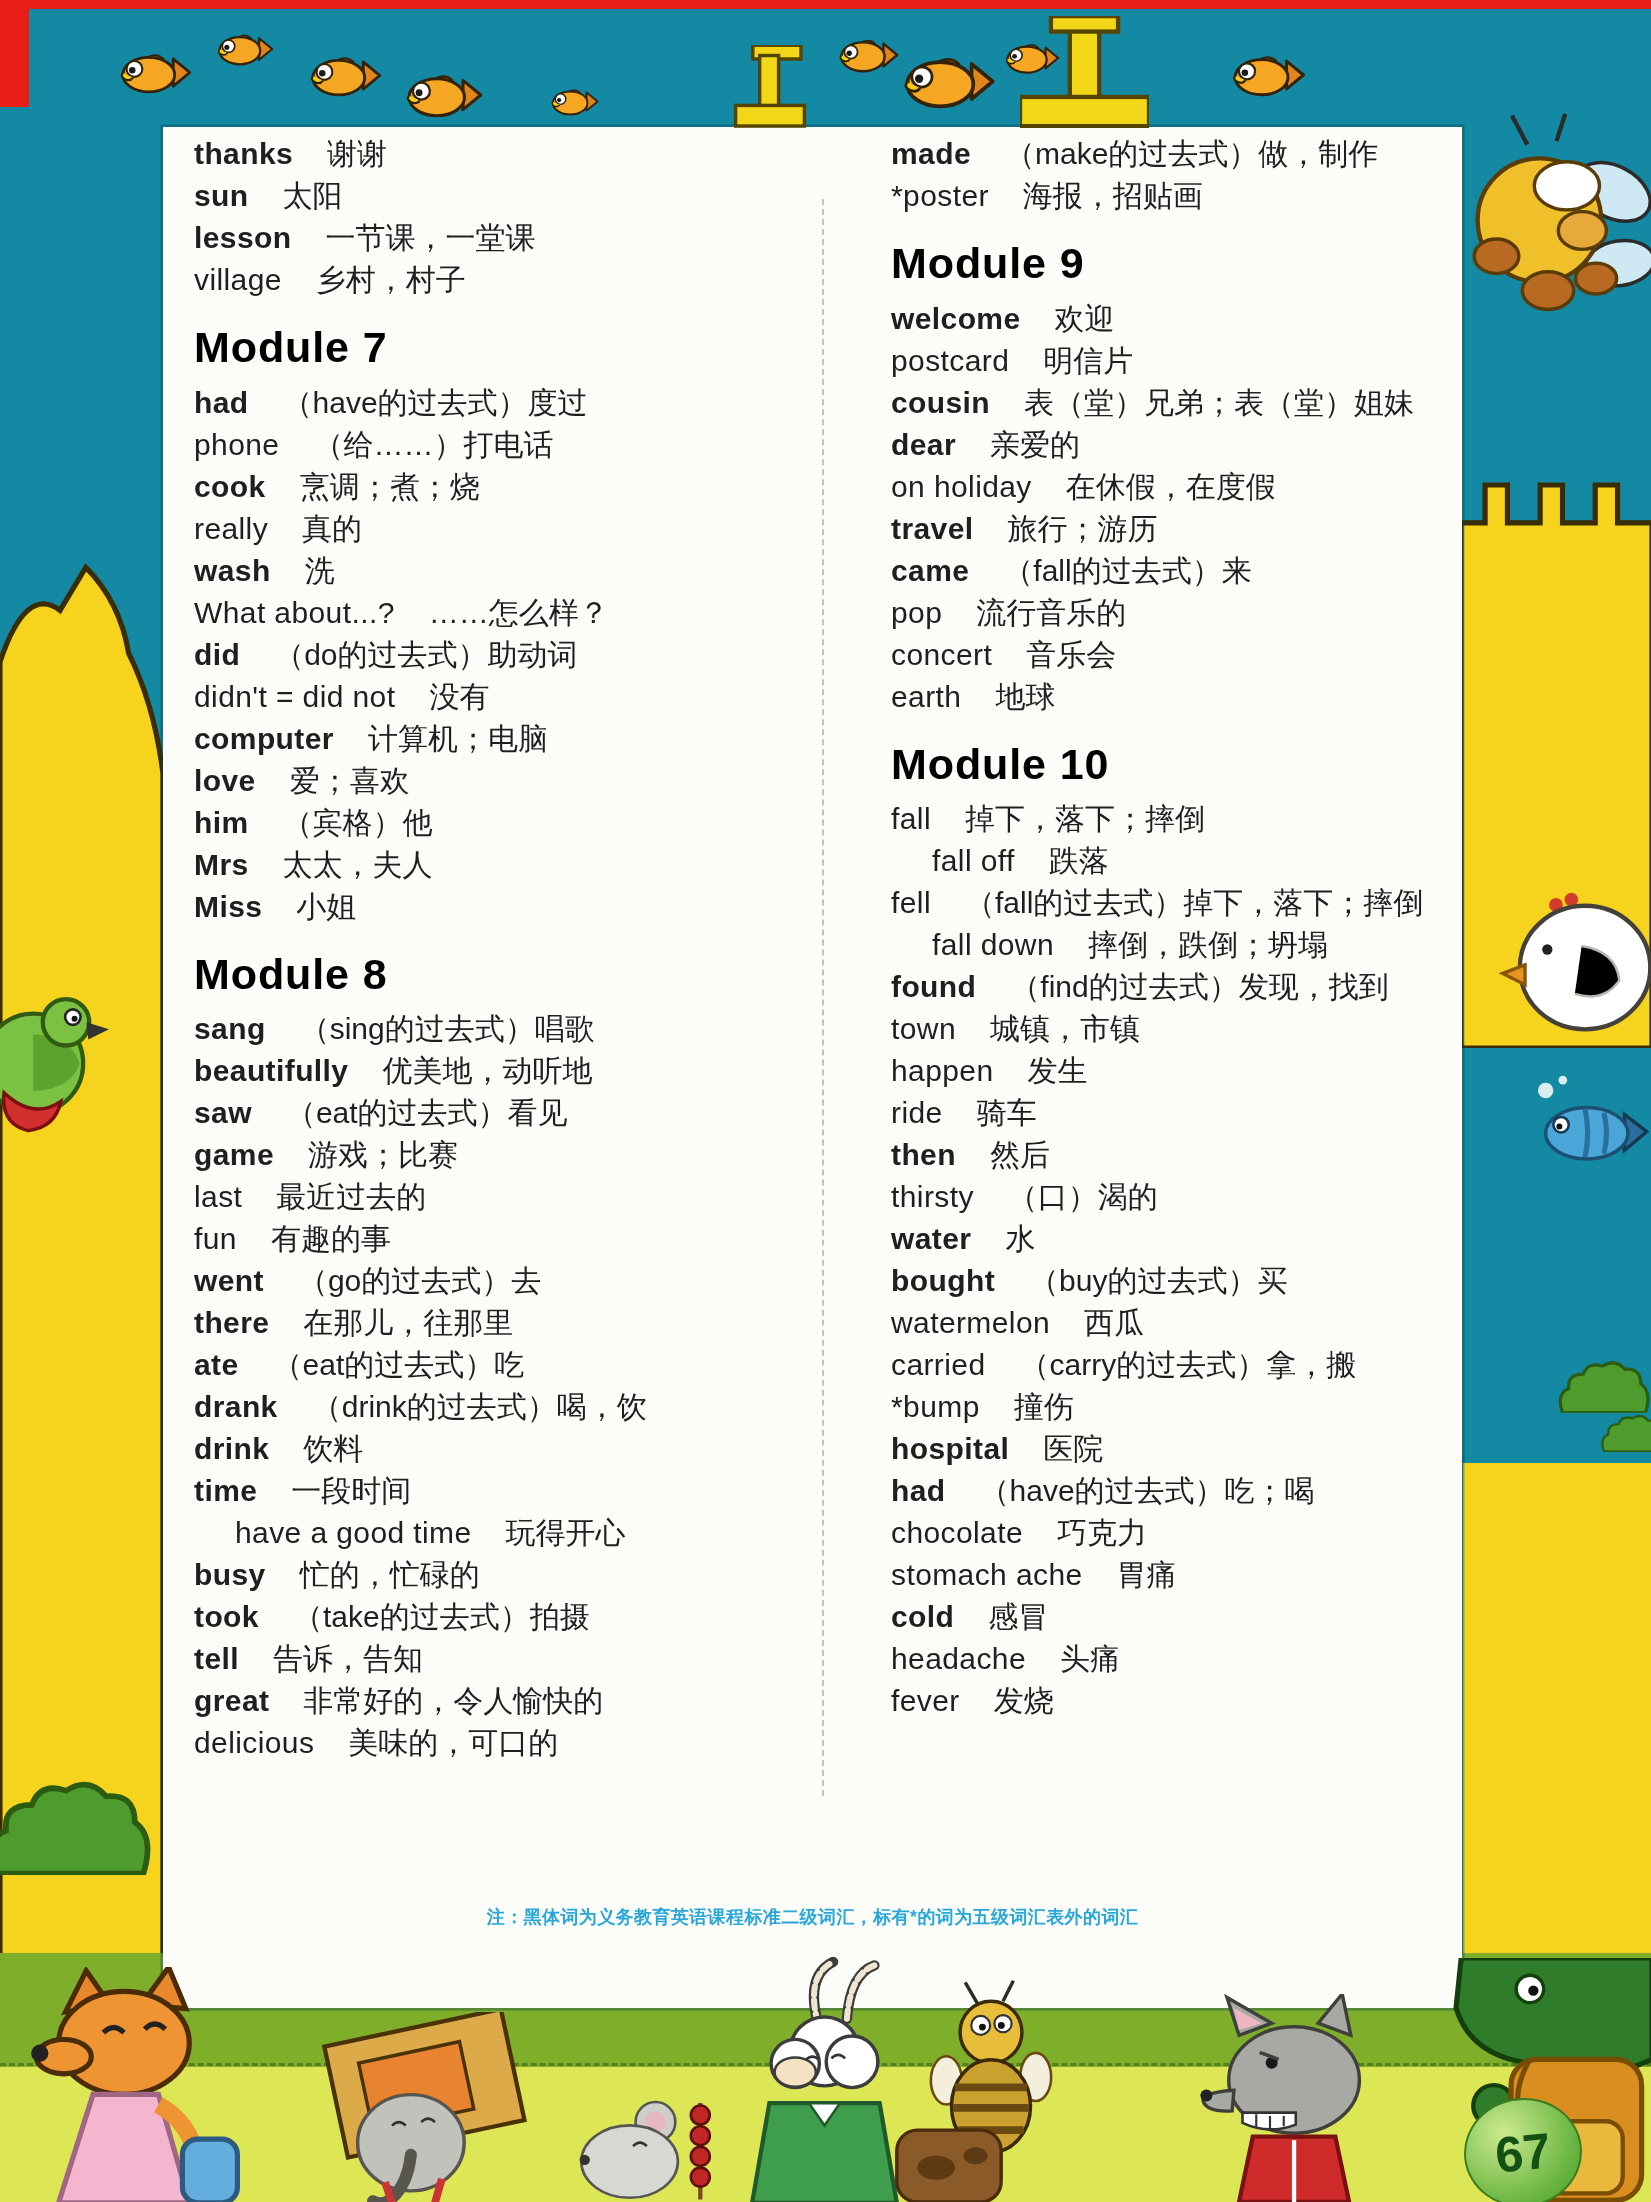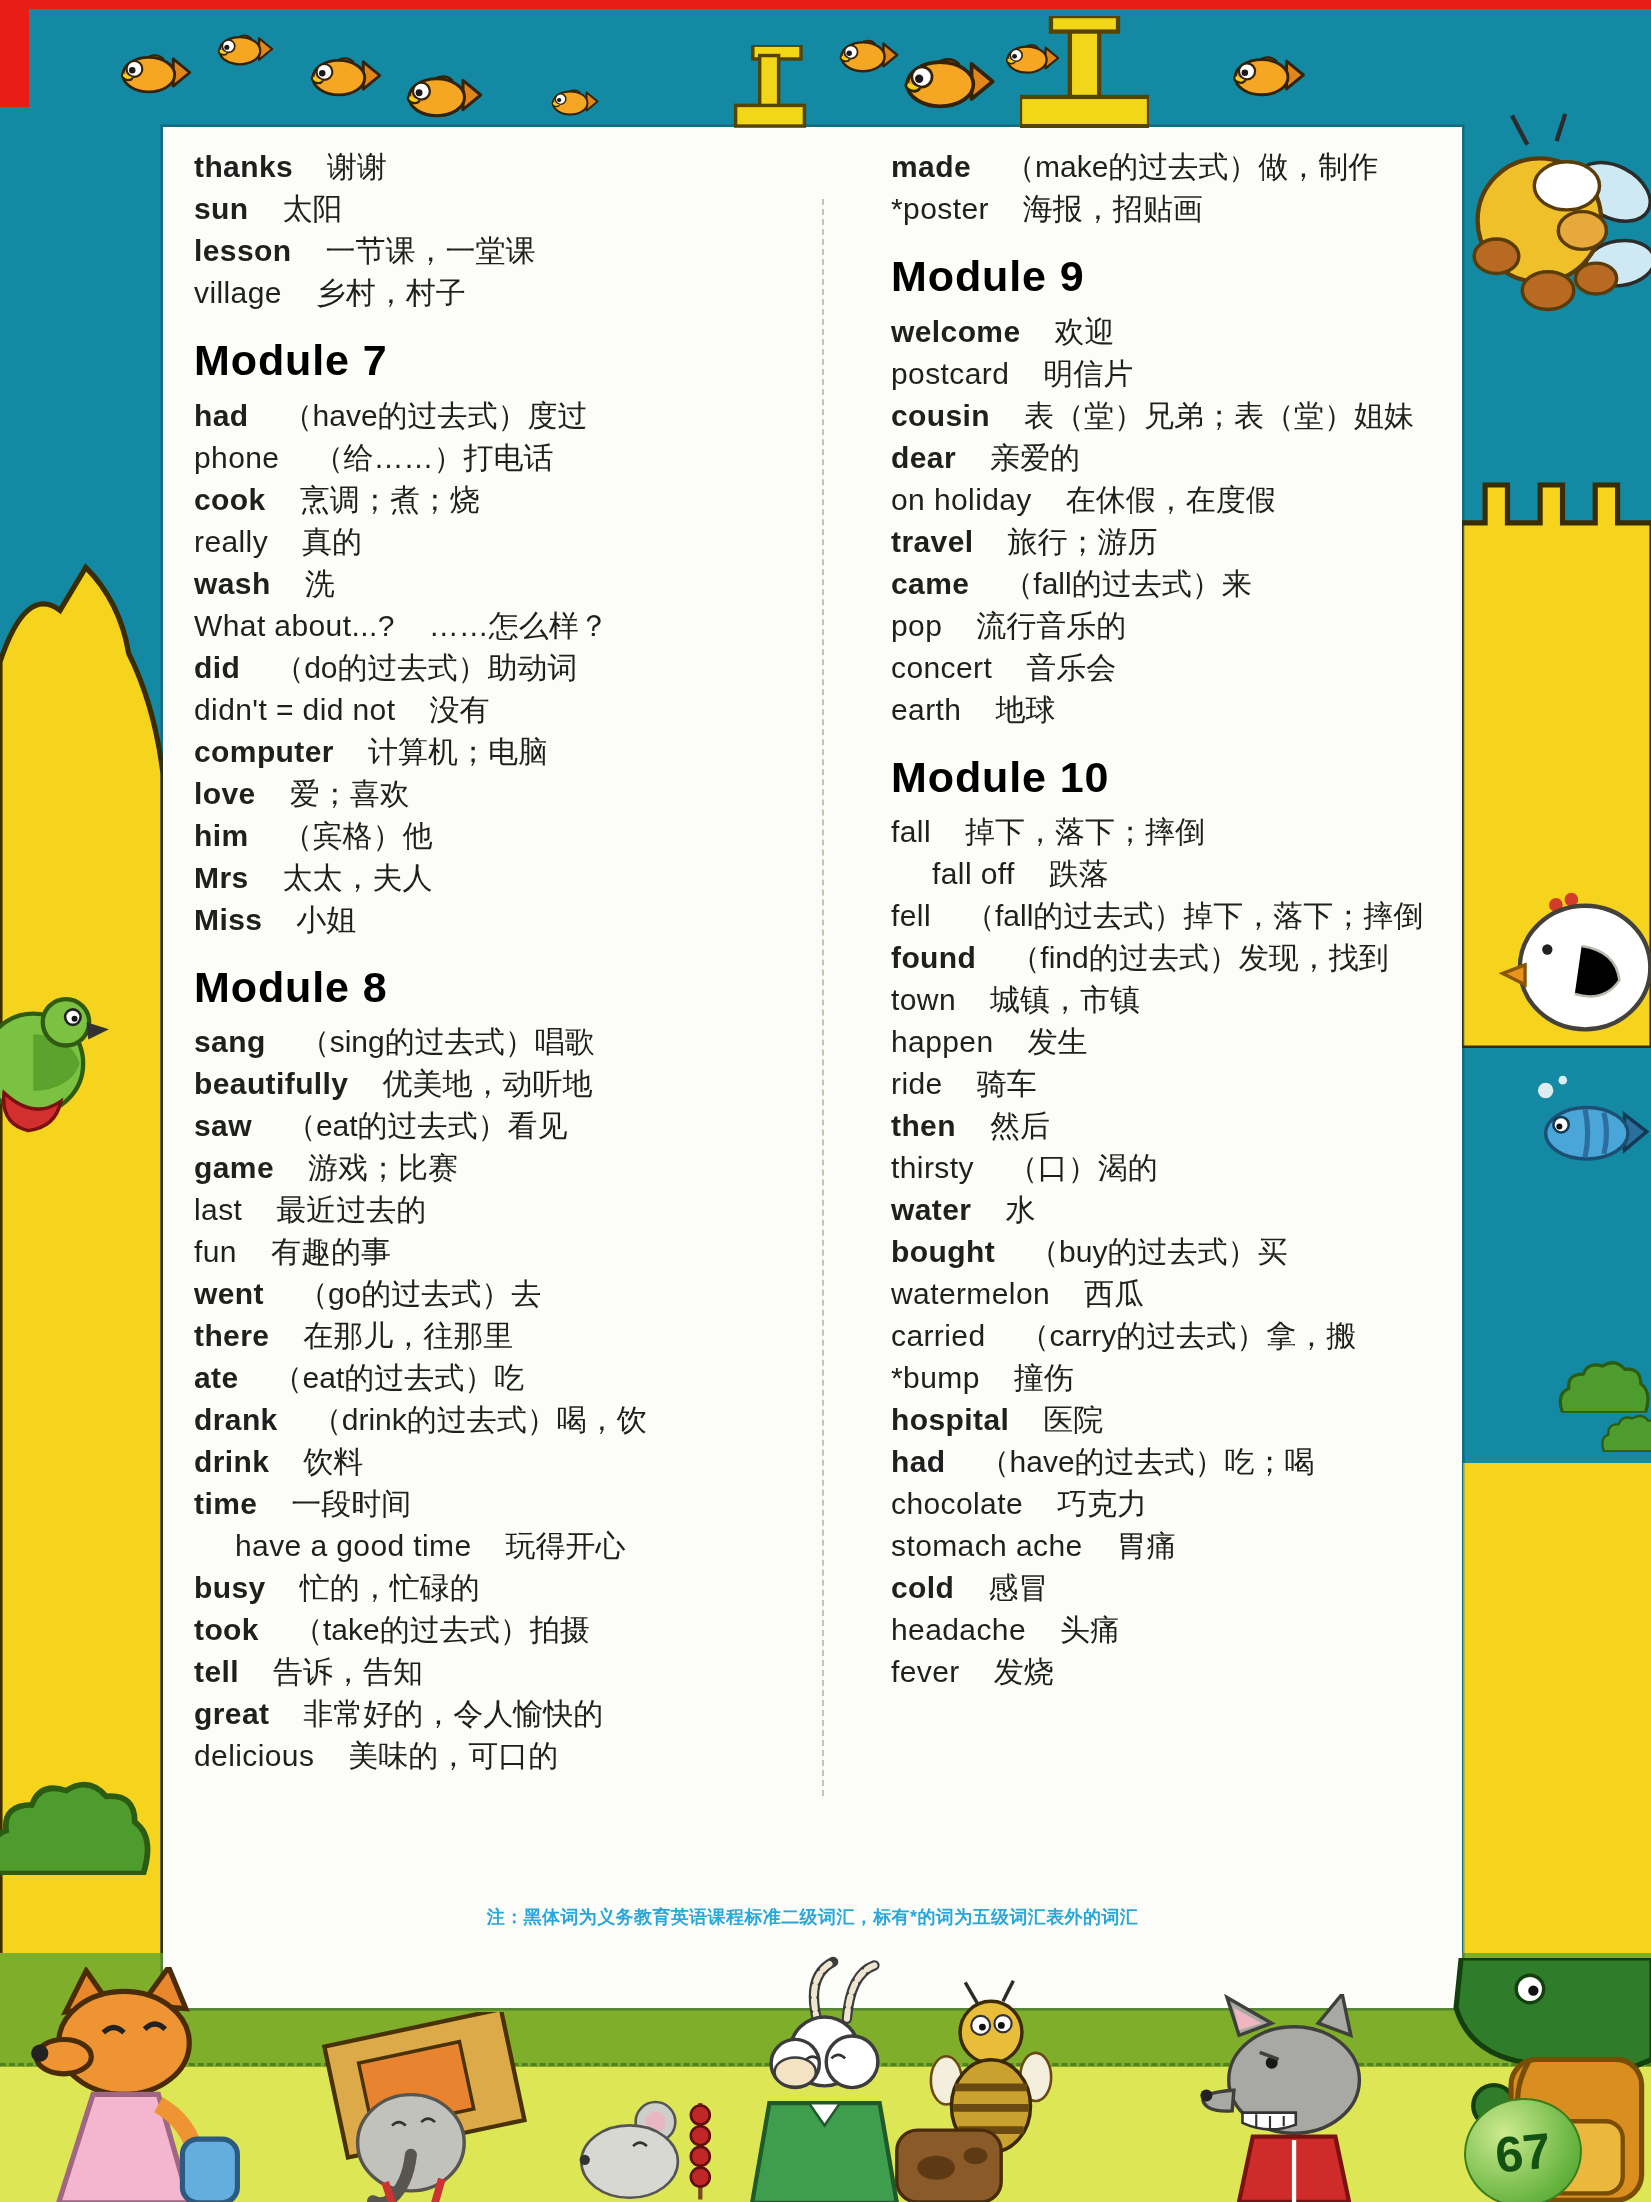--- a/index.html
+++ b/index.html
@@ -14,21 +14,21 @@
   .red-left{left:0;top:0;width:29px;height:107px;background:#ea1c16;z-index:6;}
   
   .panel{
     left:163px;top:127px;width:1299px;height:1881px;background:#fcfcf8;
     box-shadow:0 0 0 2.6px rgba(10,60,70,.35);z-index:1;
   }
   .divider{
     position:absolute;left:659px;top:72px;height:1597px;width:0;
     border-left:2.6px dashed #c9c2ae;
   }
-  .col{position:absolute;top:19px;}
+  .col{position:absolute;top:6px;}
   #col-left{left:31px;}
   #col-right{left:728px;}
   .entry{font-size:30px;line-height:42px;height:42px;color:#1f1f1f;white-space:nowrap;}
   .entry .word{font-weight:400;margin-right:34px;letter-spacing:0.4px;}
   .entry .word.bold{font-weight:700;}
   .entry.indent{padding-left:41px;}
   .module-heading{
     color:#000000;font-size:43px;line-height:48px;font-weight:700;
     margin:22.4px 0 10.3px;letter-spacing:0.9px;
   }
@@ -140,20 +140,21 @@
       <div class="entry"><span class="word">on holiday</span><span class="def">在休假，在度假</span></div>
       <div class="entry"><span class="word bold">travel</span><span class="def">旅行；游历</span></div>
       <div class="entry"><span class="word bold">came</span><span class="def">（fall的过去式）来</span></div>
       <div class="entry"><span class="word">pop</span><span class="def">流行音乐的</span></div>
       <div class="entry"><span class="word">concert</span><span class="def">音乐会</span></div>
       <div class="entry"><span class="word">earth</span><span class="def">地球</span></div>
       <div class="module-heading">Module 10</div>
       <div class="entry"><span class="word">fall</span><span class="def">掉下，落下；摔倒</span></div>
       <div class="entry indent"><span class="word">fall off</span><span class="def">跌落</span></div>
       <div class="entry"><span class="word">fell</span><span class="def">（fall的过去式）掉下，落下；摔倒</span></div>
+      <div class="entry indent"><span class="word">fall down</span><span class="def">摔倒，跌倒；坍塌</span></div>
       <div class="entry"><span class="word bold">found</span><span class="def">（find的过去式）发现，找到</span></div>
       <div class="entry"><span class="word">town</span><span class="def">城镇，市镇</span></div>
       <div class="entry"><span class="word">happen</span><span class="def">发生</span></div>
       <div class="entry"><span class="word">ride</span><span class="def">骑车</span></div>
       <div class="entry"><span class="word bold">then</span><span class="def">然后</span></div>
       <div class="entry"><span class="word">thirsty</span><span class="def">（口）渴的</span></div>
       <div class="entry"><span class="word bold">water</span><span class="def">水</span></div>
       <div class="entry"><span class="word bold">bought</span><span class="def">（buy的过去式）买</span></div>
       <div class="entry"><span class="word">watermelon</span><span class="def">西瓜</span></div>
       <div class="entry"><span class="word">carried</span><span class="def">（carry的过去式）拿，搬</span></div>

